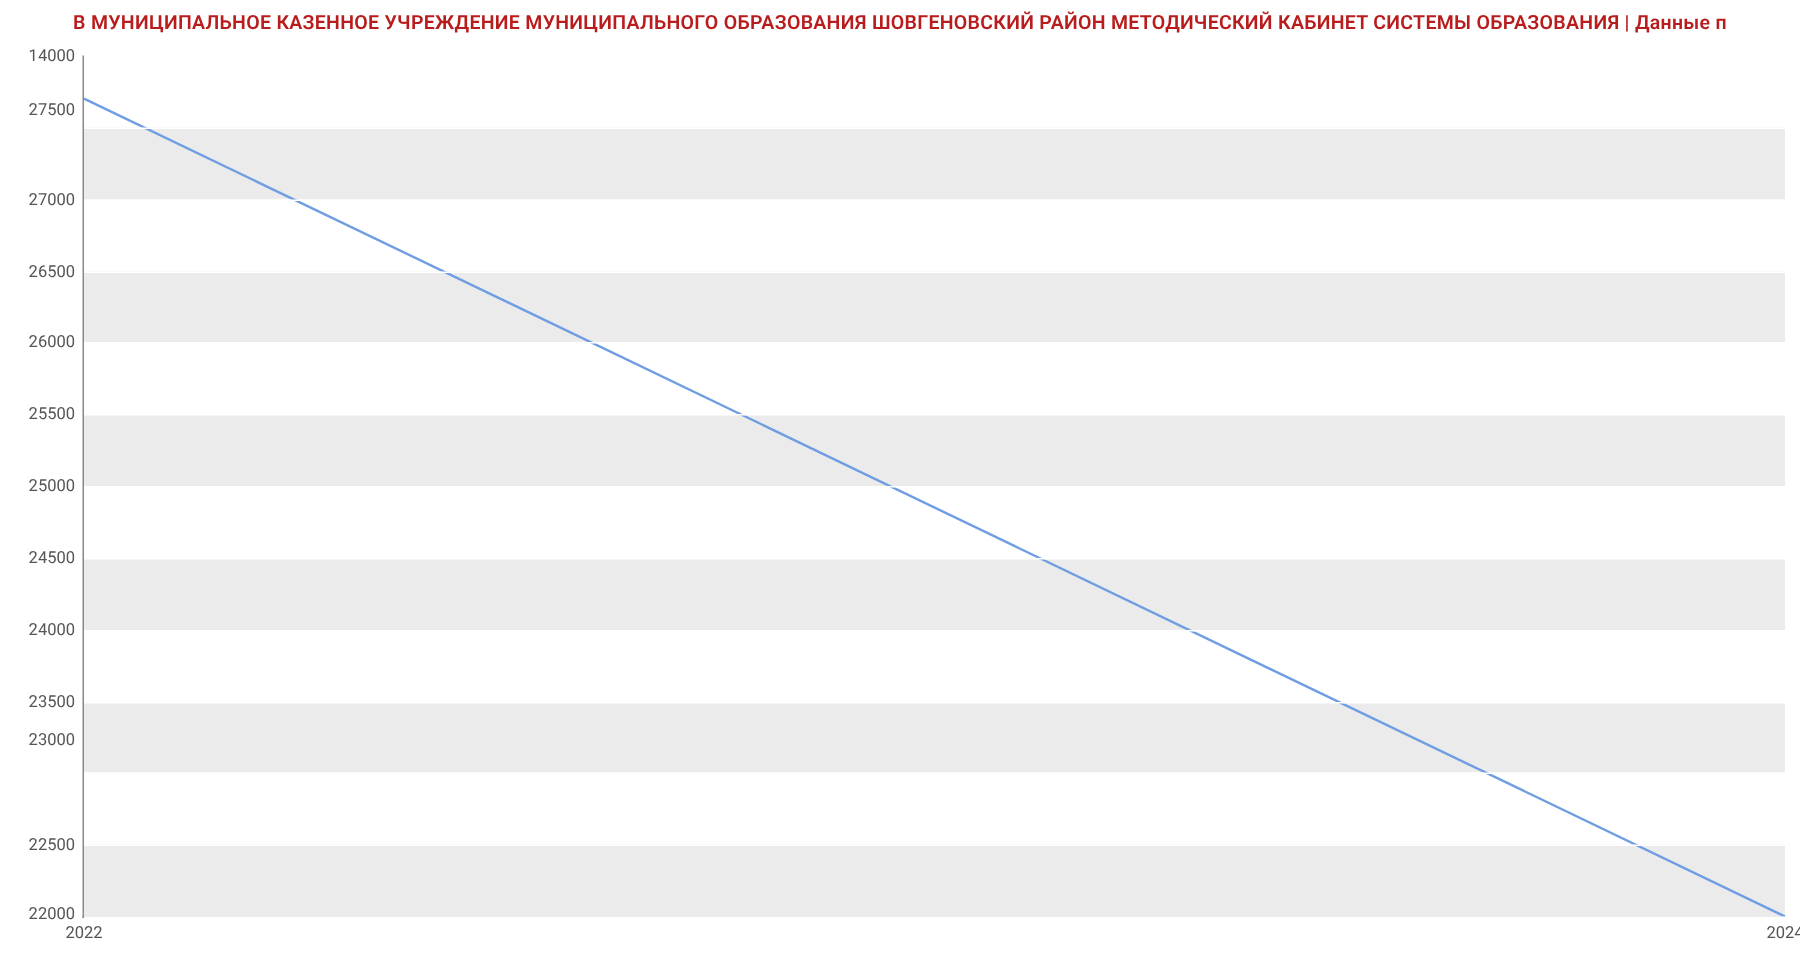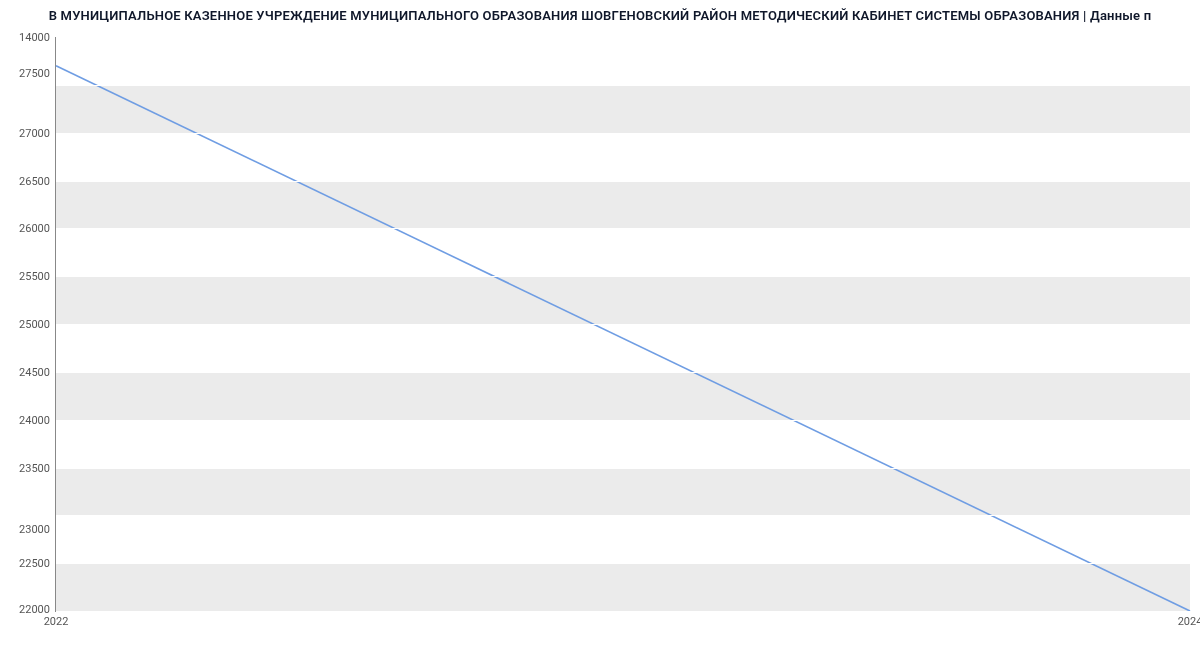--- a/index.html
+++ b/index.html
@@ -8,21 +8,21 @@
     padding: 0;
     width: 1200px;
     height: 650px;
     font-family: -apple-system, BlinkMacSystemFont, "Segoe UI", Roboto, "Helvetica Neue", Arial, sans-serif;
     background: #fff;
     overflow: hidden;
   }
   .title {
     font-size: 13px;
     font-weight: 600;
-    color: #0f172a;
+    color: #b91c1c;
     padding: 8px 0 4px 0;
     white-space: nowrap;
     text-align: center;
     letter-spacing: 0.2px;
   }
   .chart-wrap {
     position: relative;
     width: 1200px;
     height: 615px;
   }
@@ -90,21 +90,21 @@
       <div class="hband" style="top: 430.5px; height: 47.8333px;"></div>
       <div class="hband" style="top: 526.167px; height: 47.8333px;"></div>
     <svg class="line-layer" id="svg" preserveAspectRatio="none" viewBox="0 0 1134 574">
       <polyline id="poly" class="series-line" points="0,28.700000000000045 1134,574"></polyline>
     </svg>
   <div class="gridline" style="top: 574px;"></div>
       <div class="ytick-label" style="top: 572px;">22000</div>
       <div class="gridline" style="top: 526.167px;"></div>
       <div class="ytick-label" style="top: 526.167px;">22500</div>
       <div class="gridline" style="top: 478.333px;"></div>
-      <div class="ytick-label" style="top: 492px;">23000</div>
+      <div class="ytick-label" style="top: 456px;">23000</div>
       <div class="gridline" style="top: 430.5px;"></div>
       <div class="ytick-label" style="top: 430.5px;">23500</div>
       <div class="gridline" style="top: 382.667px;"></div>
       <div class="ytick-label" style="top: 382.667px;">24000</div>
       <div class="gridline" style="top: 334.833px;"></div>
       <div class="ytick-label" style="top: 334.833px;">24500</div>
       <div class="gridline" style="top: 287px;"></div>
       <div class="ytick-label" style="top: 287px;">25000</div>
       <div class="gridline" style="top: 239.167px;"></div>
       <div class="ytick-label" style="top: 239.167px;">25500</div>

